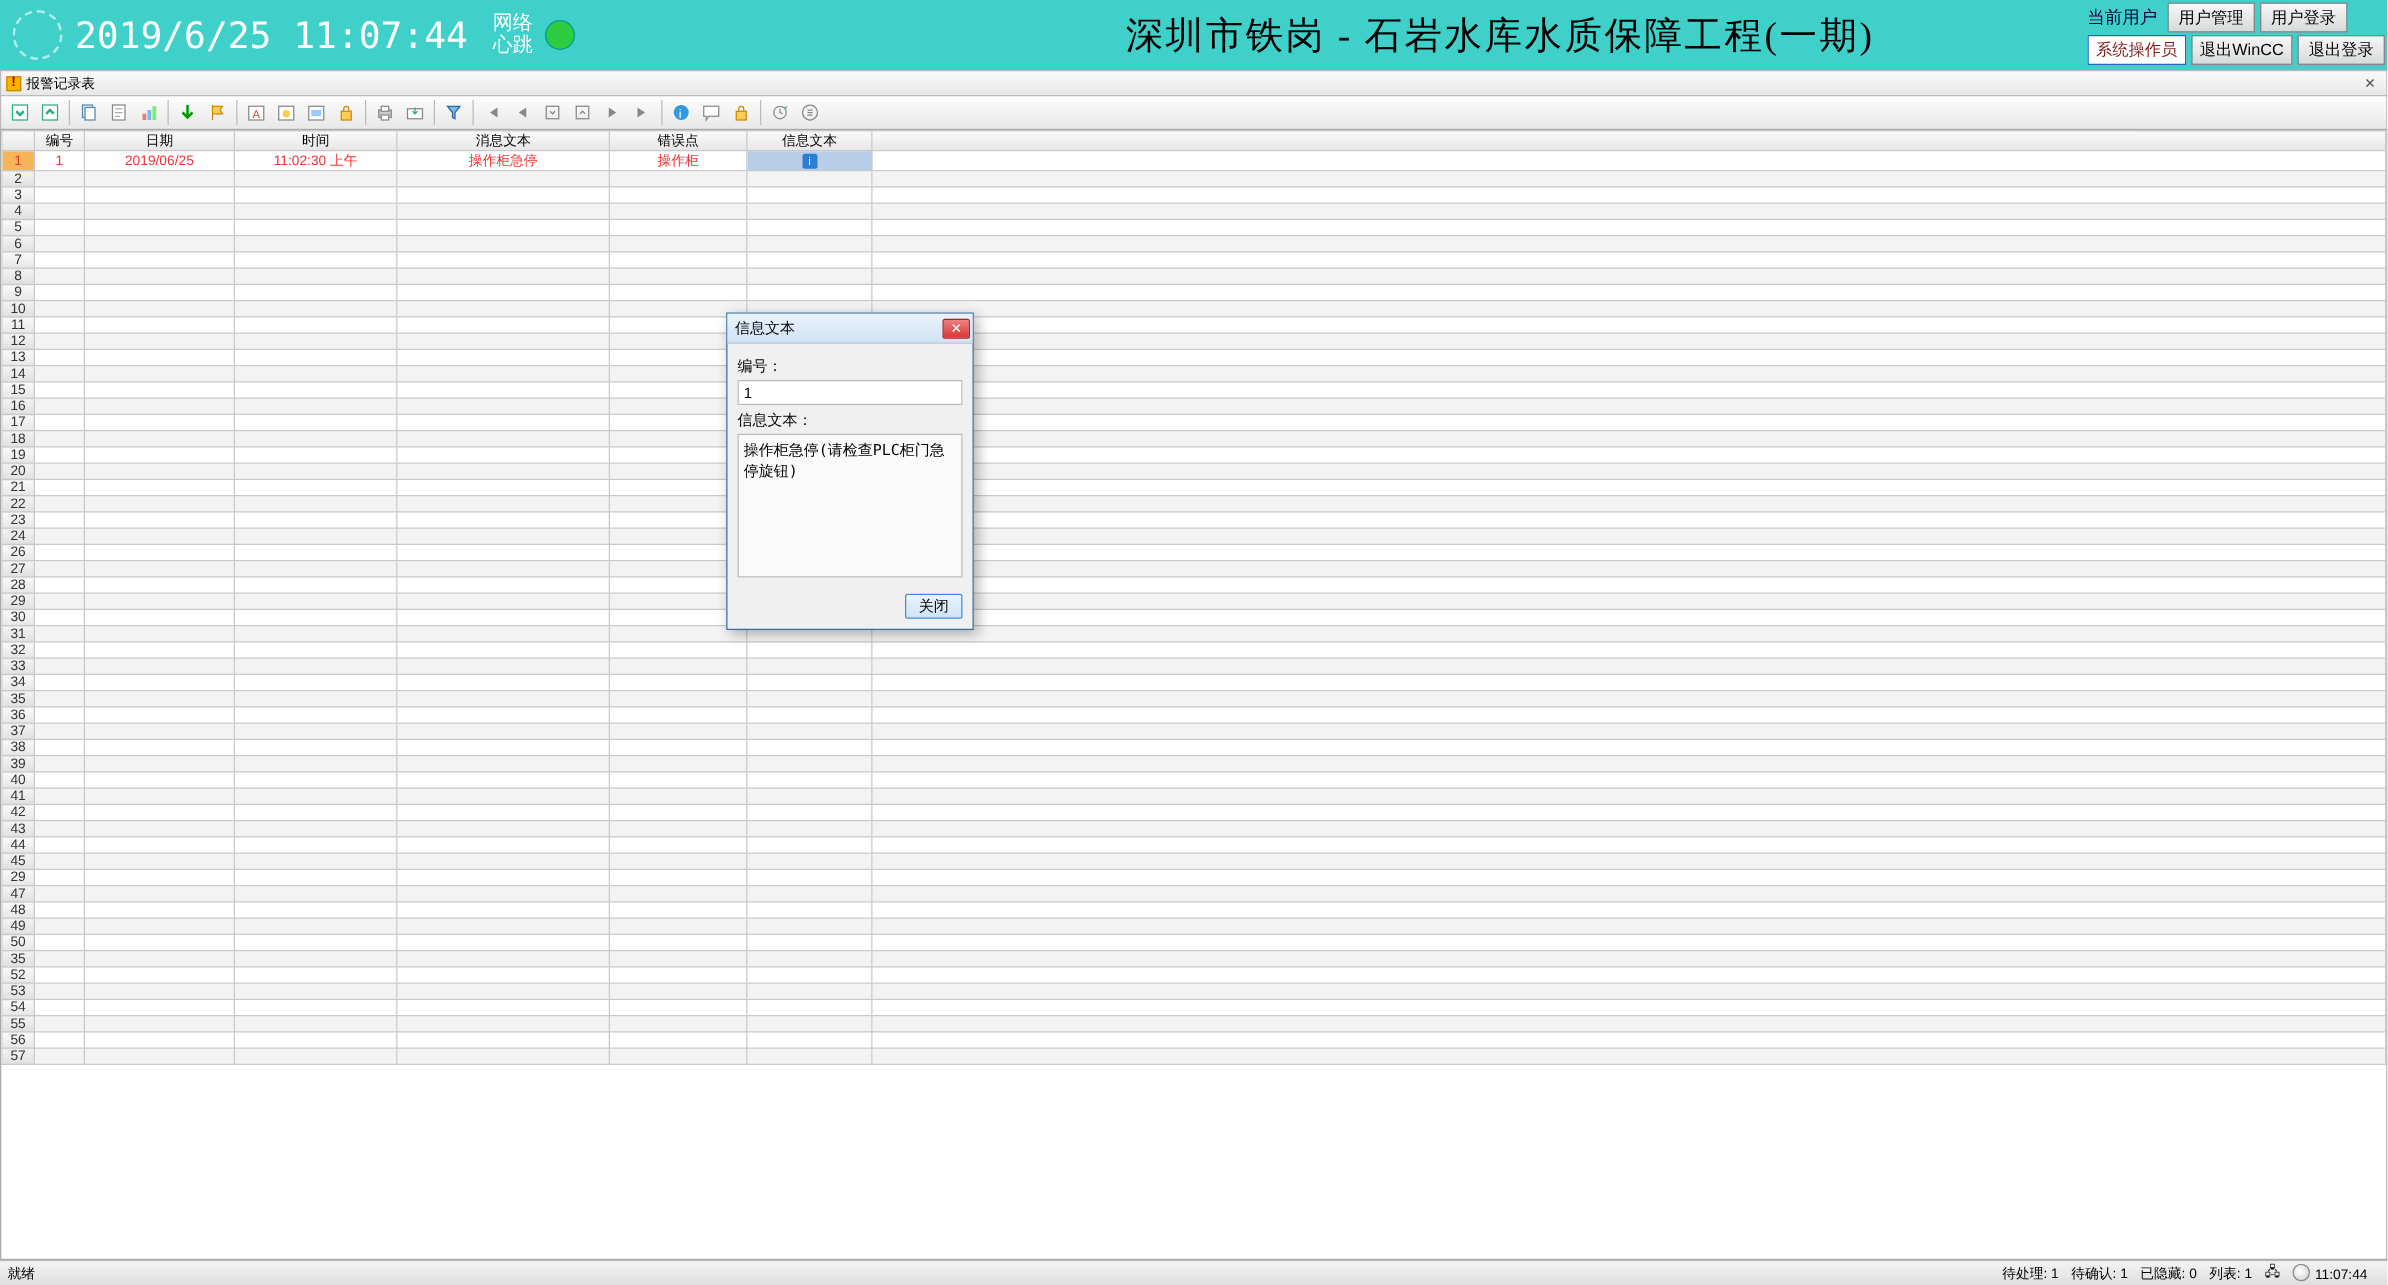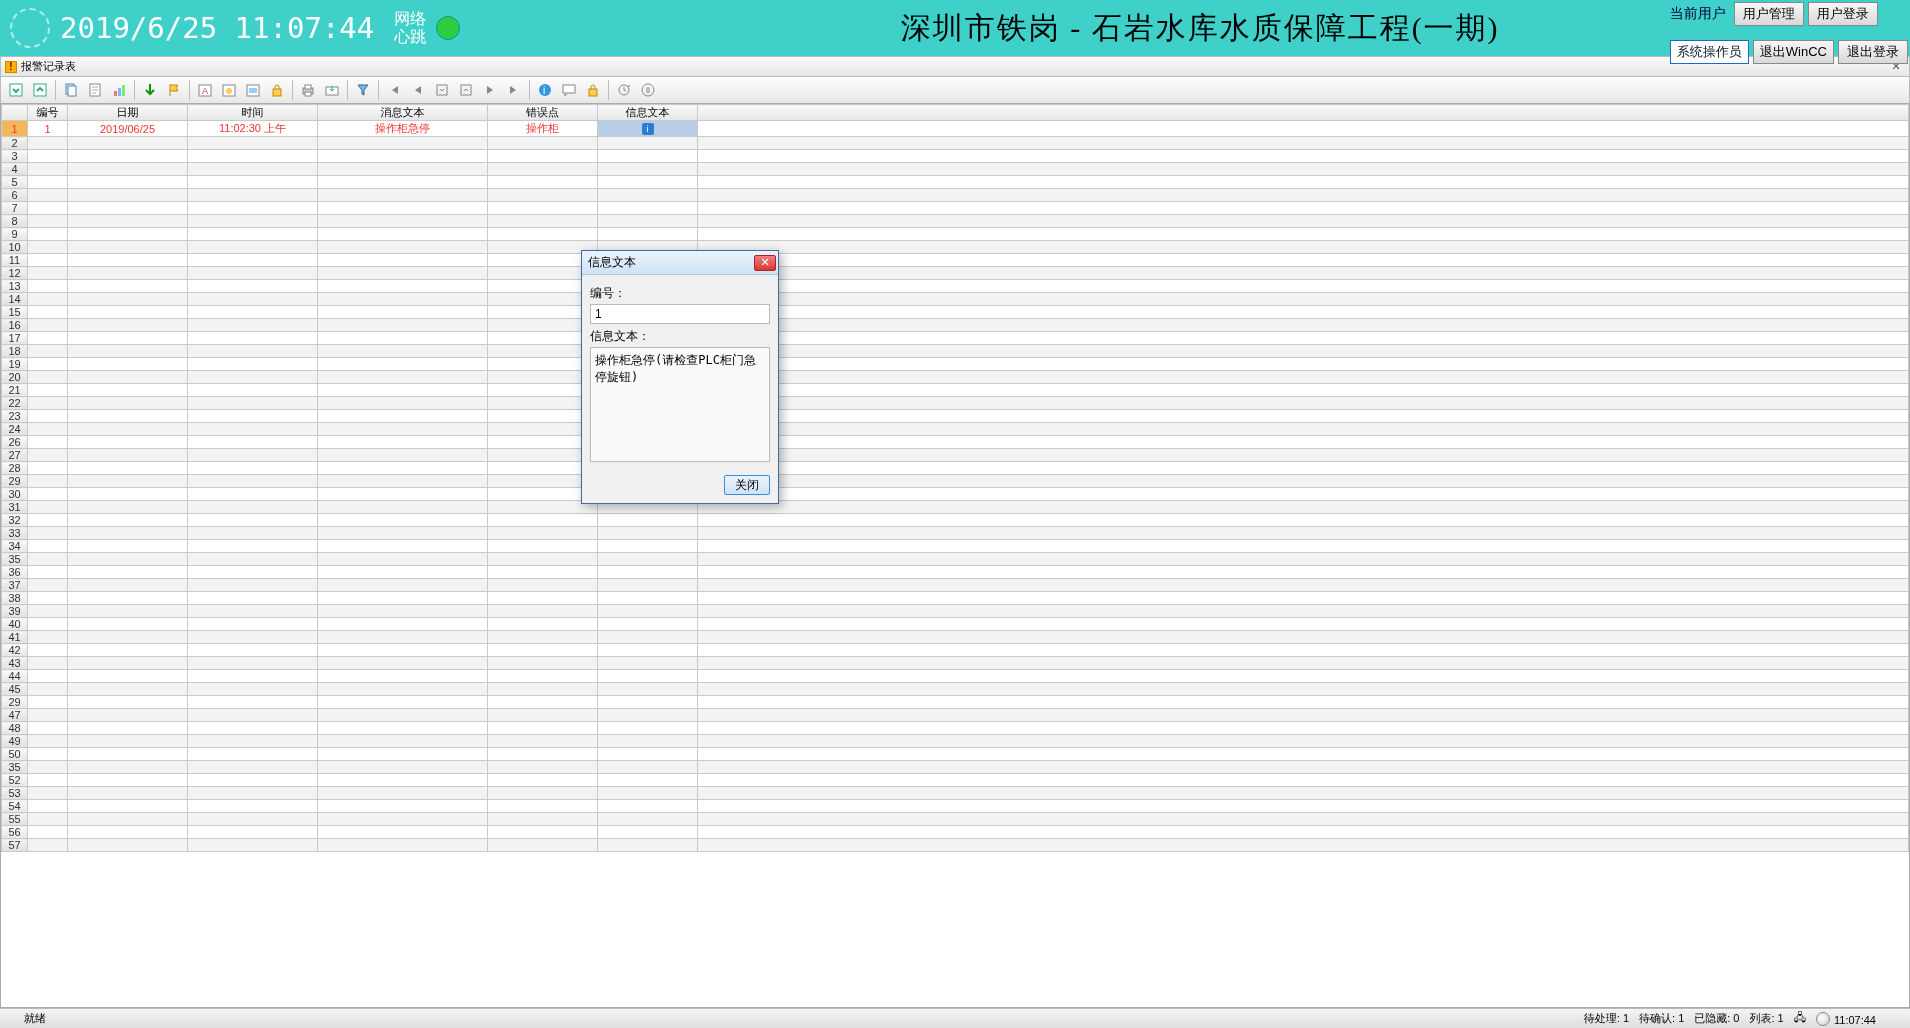--- a/index.html
+++ b/index.html
@@ -5,25 +5,25 @@
 * { box-sizing: border-box; margin: 0; padding: 0; }
 body { font-family: "Microsoft YaHei", SimSun, sans-serif; font-size: 12px; background: #fff; overflow: hidden; }
 
 
 .hdr { height: 56px; background: #3fd0c9; display: flex; align-items: center; color: #fff; position: relative; }
 .hdr-logo { width: 40px; height: 40px; margin: 0 10px; border: 2px dashed rgba(255,255,255,.6); border-radius: 50%; }
 .hdr-ts { font-size: 29px; font-family: Consolas, monospace; margin-right: 20px; }
 .hdr-heart { display: flex; flex-direction: column; align-items: center; font-size: 16px; line-height: 18px; margin-right: 10px; }
 .hdr-dot { width: 24px; height: 24px; border-radius: 50%; background: #2ecc40; border: 1px solid #099; margin-right: 30px; }
 .hdr-title { flex: 1; text-align: center; font-size: 30px; font-family: "SimSun", serif; letter-spacing: 2px; color: #000; }
-.hdr-right { position: absolute; right: 2px; top: 2px; display: flex; flex-direction: column; gap: 14px; }
+.hdr-right { position: absolute; right: 2px; top: 2px; display: flex; flex-direction: column; gap: 2px; }
 .hdr-row { display: flex; gap: 4px; align-items: center; }
 .hdr-label { font-size: 14px; color: #003; margin-right: 4px; }
 .hdr-btn { background: linear-gradient(#f7f7f7,#d9d9d9); border: 1px solid #888; padding: 2px 6px; font-size: 13px; cursor: pointer; min-width: 70px; text-align: center; }
-.hdr-badge { background: #fff; border: 1px solid #2266cc; color: #0f172a; padding: 2px 6px; font-size: 13px; }
+.hdr-badge { background: #fff; border: 1px solid #2266cc; color: #7f1d1d; padding: 2px 6px; font-size: 13px; }
 
 
 .win-bar { display:flex; align-items:center; height:20px; background: linear-gradient(#fafafa,#e7e7e7); border:1px solid #bbb; border-bottom:none; padding:0 4px; font-size:11px; }
 .win-bar .ico { width:12px; height:12px; background:#f7b500; border:1px solid #cc8800; margin-right:4px; display:inline-block; position:relative; }
 .win-bar .ico:after { content:"!"; position:absolute; left:3px; top:-2px; font-size:11px; color:#a00; font-weight:bold; }
 .win-bar .close { margin-left:auto; width:18px; text-align:center; cursor:pointer; color:#555; }
 
 
 .toolbar { display:flex; align-items:center; gap:2px; padding:2px 4px; background:linear-gradient(#fdfdfd,#e8e8e8); border:1px solid #bbb; border-bottom:1px solid #aaa; height:28px; }
 .tbtn { width:22px; height:22px; display:flex; align-items:center; justify-content:center; border:1px solid transparent; cursor:pointer; border-radius:2px; }
@@ -38,21 +38,21 @@
 .grid .rowhdr { background:linear-gradient(#fafafa,#e6e6e6); width:26px; color:#333; }
 .grid tbody tr:nth-child(even) td { background:#f3f3f3; }
 .grid tbody tr:nth-child(even) .rowhdr { background:linear-gradient(#f3f3f3,#e0e0e0); }
 .grid .sel .rowhdr { background:#f7b55a; }
 .grid .sel td { color:#e33; }
 .grid .info-cell { background:#b8cde8 !important; }
 .info-i { display:inline-block; width:12px; height:12px; background:#2a7fd4; color:#fff; border-radius:2px; font-size:9px; line-height:12px; text-align:center; }
 .col-id{width:40px;} .col-date{width:120px;} .col-time{width:130px;} .col-msg{width:170px;} .col-err{width:110px;} .col-info{width:100px;}
 
 
-.status { display:flex; align-items:center; height:20px; background:linear-gradient(#f4f4f4,#dedede); border-top:1px solid #bbb; font-size:11px; padding:0 24px; }
+.status { display:flex; align-items:center; height:20px; background:linear-gradient(#f4f4f4,#dedede); border-top:1px solid #bbb; font-size:11px; padding:0 6px; }
 .status .spacer{flex:1;}
 .status span{margin-right:10px;}
 .status .clk:before{content:"";display:inline-block;width:12px;height:12px;border:1px solid #888;border-radius:50%;margin-right:4px;vertical-align:-2px;background:radial-gradient(circle at 40% 40%,#fff,#ccc);}
 
 
 .dlg { position:absolute; left:580px; top:146px; width:198px; border:1px solid #3a6ea5; background:#f0f0f0; box-shadow:3px 3px 10px rgba(0,0,0,.3); font-size:12px; }
 .dlg-title { height:24px; background:linear-gradient(#eaf3fb,#cfe3f6); display:flex; align-items:center; padding:0 2px 0 6px; border-bottom:1px solid #b0c4de; }
 .dlg-close { width:22px; height:16px; background:linear-gradient(#f08080,#d93636); border:1px solid #a22; border-radius:2px; color:#fff; display:flex; align-items:center; justify-content:center; font-size:11px; cursor:pointer; margin-left:auto; }
 .dlg-body { padding:6px 8px 10px; }
 .dlg-body label{display:block;margin:4px 0 2px;}

